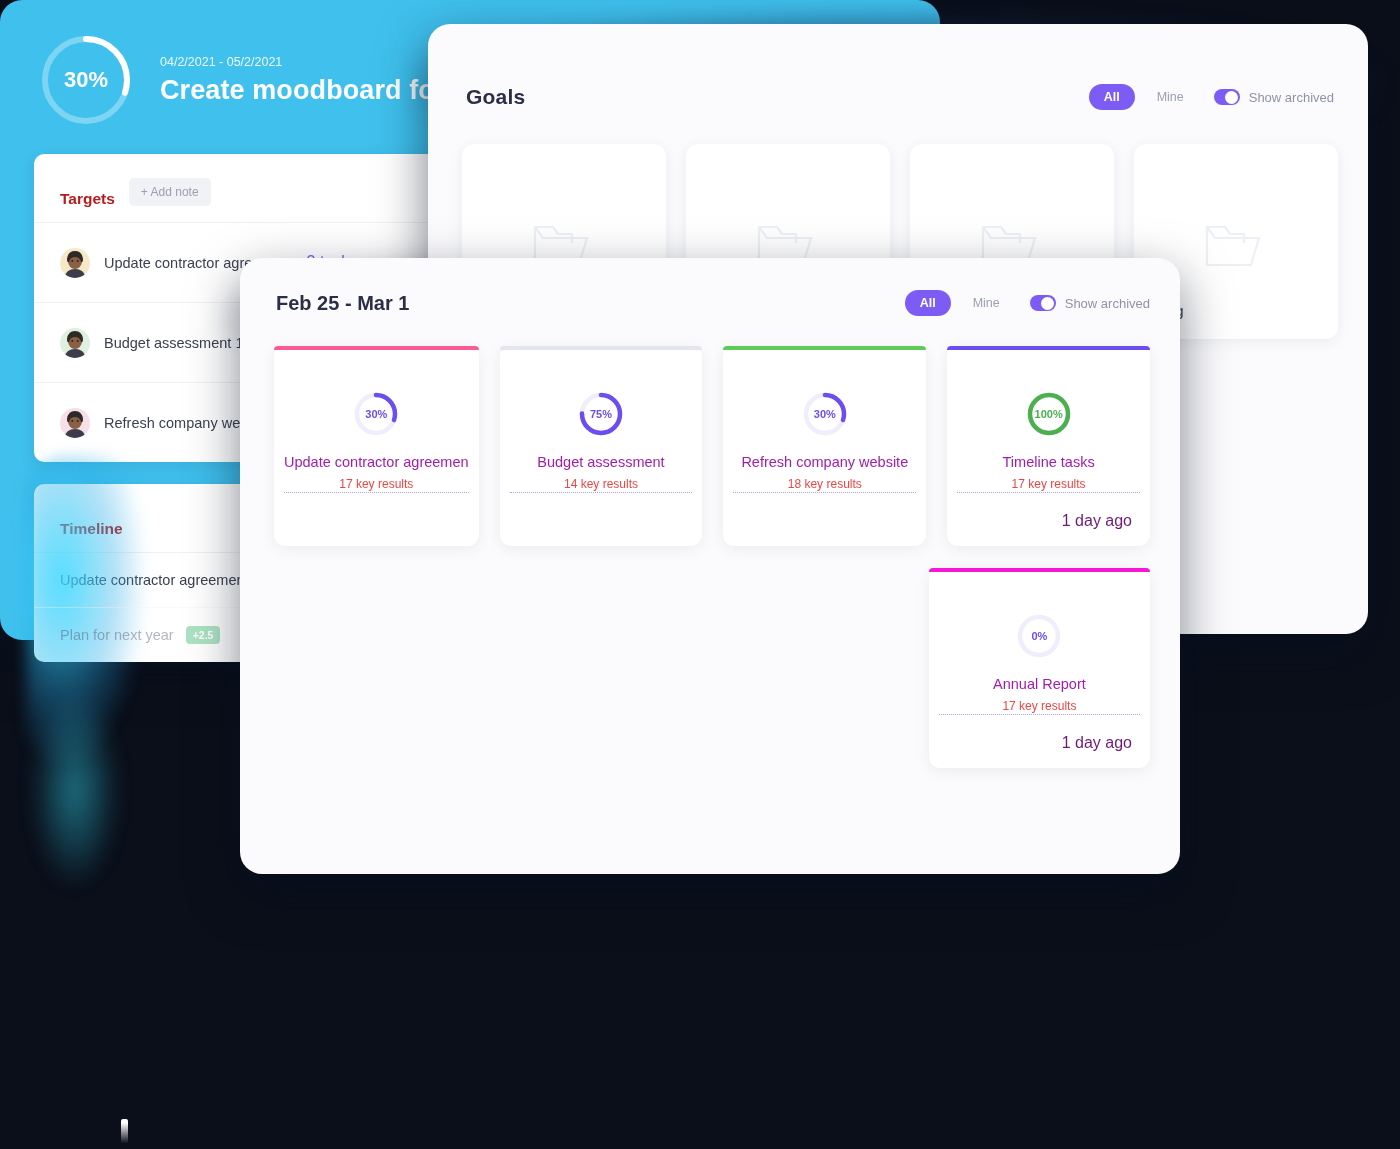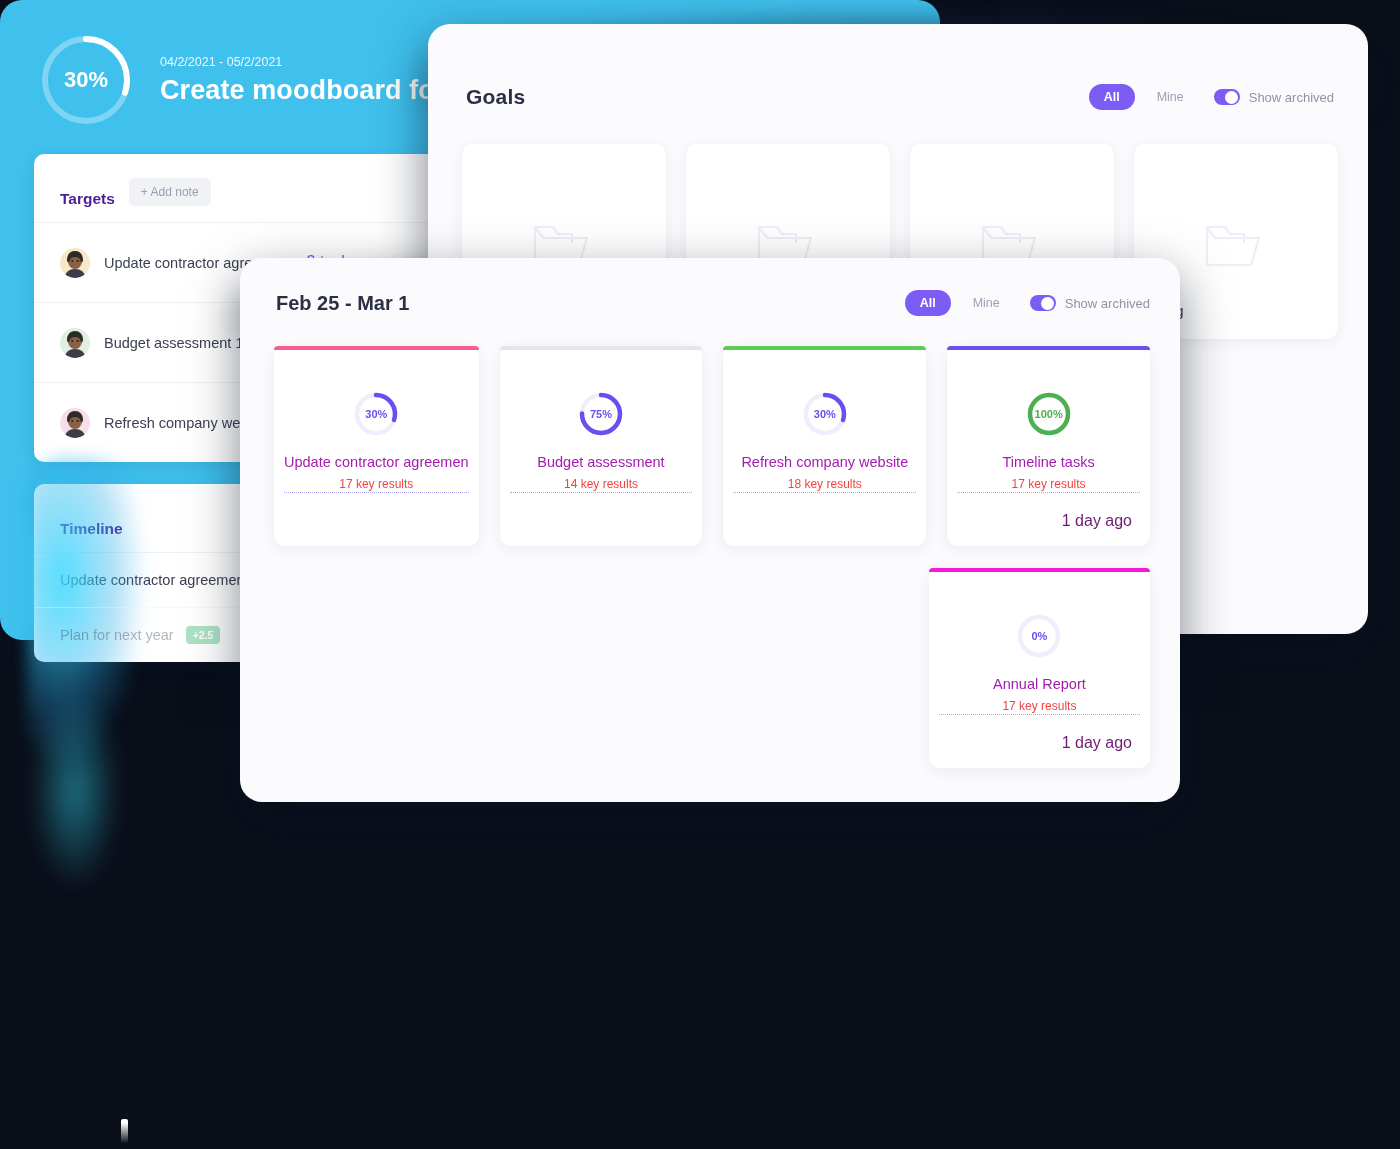--- a/index.html
+++ b/index.html
@@ -118,21 +118,21 @@
   }
   .folder-name {
     position: absolute; left: 22px; bottom: 20px;
     font-size: 15px; color: #3d4256;
     white-space: nowrap;
   }
 
   
   #panel-week {
     left: 240px; top: 258px;
-    width: 940px; height: 544px;
+    width: 940px; height: 616px;
     box-shadow: 0 18px 50px rgba(6,14,30,.5);
   }
   .week-head {
     display: flex; align-items: center; justify-content: space-between;
     padding: 32px 30px 0 36px;
   }
   .week-title { font-size: 20px; font-weight: 700; color: #2b2f45; }
 
   .goal-grid {
     display: flex; gap: 21px; padding: 30px 30px 0 34px;
@@ -221,21 +221,21 @@
   
   .dcard {
     background: #fff; border-radius: 10px;
     margin: 0 34px 22px;
     box-shadow: 0 4px 16px rgba(20,30,60,.10);
   }
   .dcard-head {
     display: flex; align-items: center; gap: 14px;
     padding: 22px 26px 14px;
   }
-  .dcard-title { font-size: 15.5px; font-weight: 700; color: #4c1d95; margin-top: 14px; }
+  .dcard-title { font-size: 15.5px; font-weight: 700; color: #b91c1c; margin-top: 14px; }
   .add-note {
     background: #f1f2f6; color: #9aa0b0;
     font-size: 12px; border: none; border-radius: 5px;
     padding: 7px 12px; cursor: pointer;
   }
   .target-row {
     display: flex; align-items: center;
     padding: 16px 26px;
     border-top: 1px solid #f0f1f5;
     min-height: 80px;

